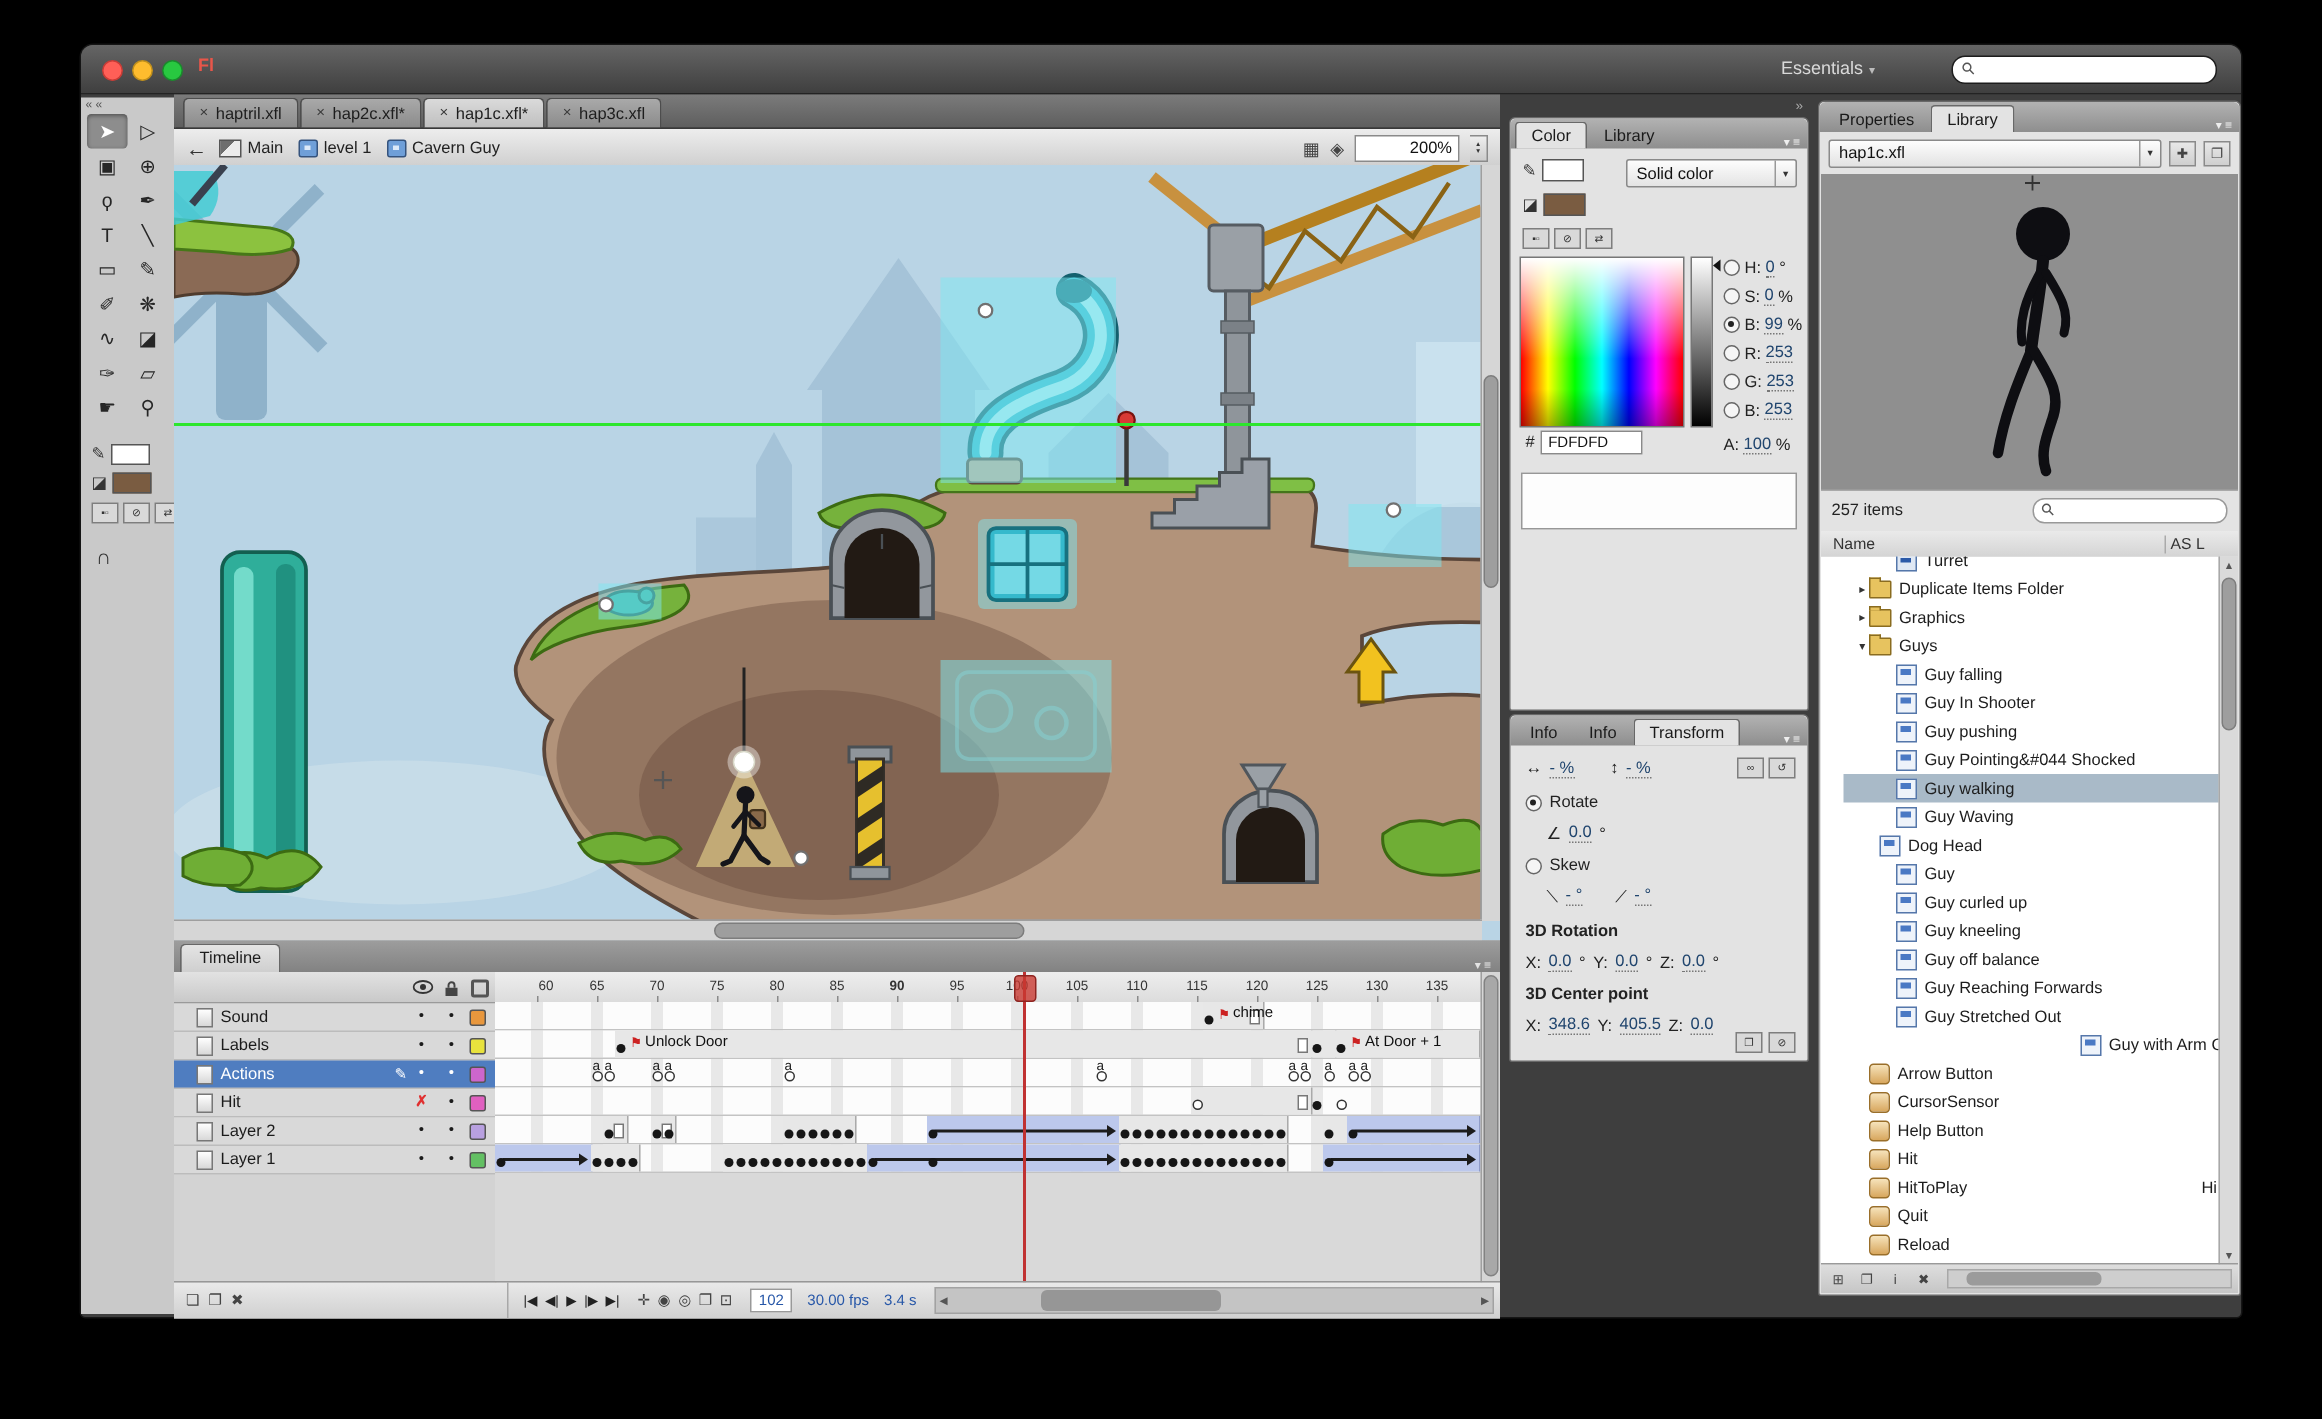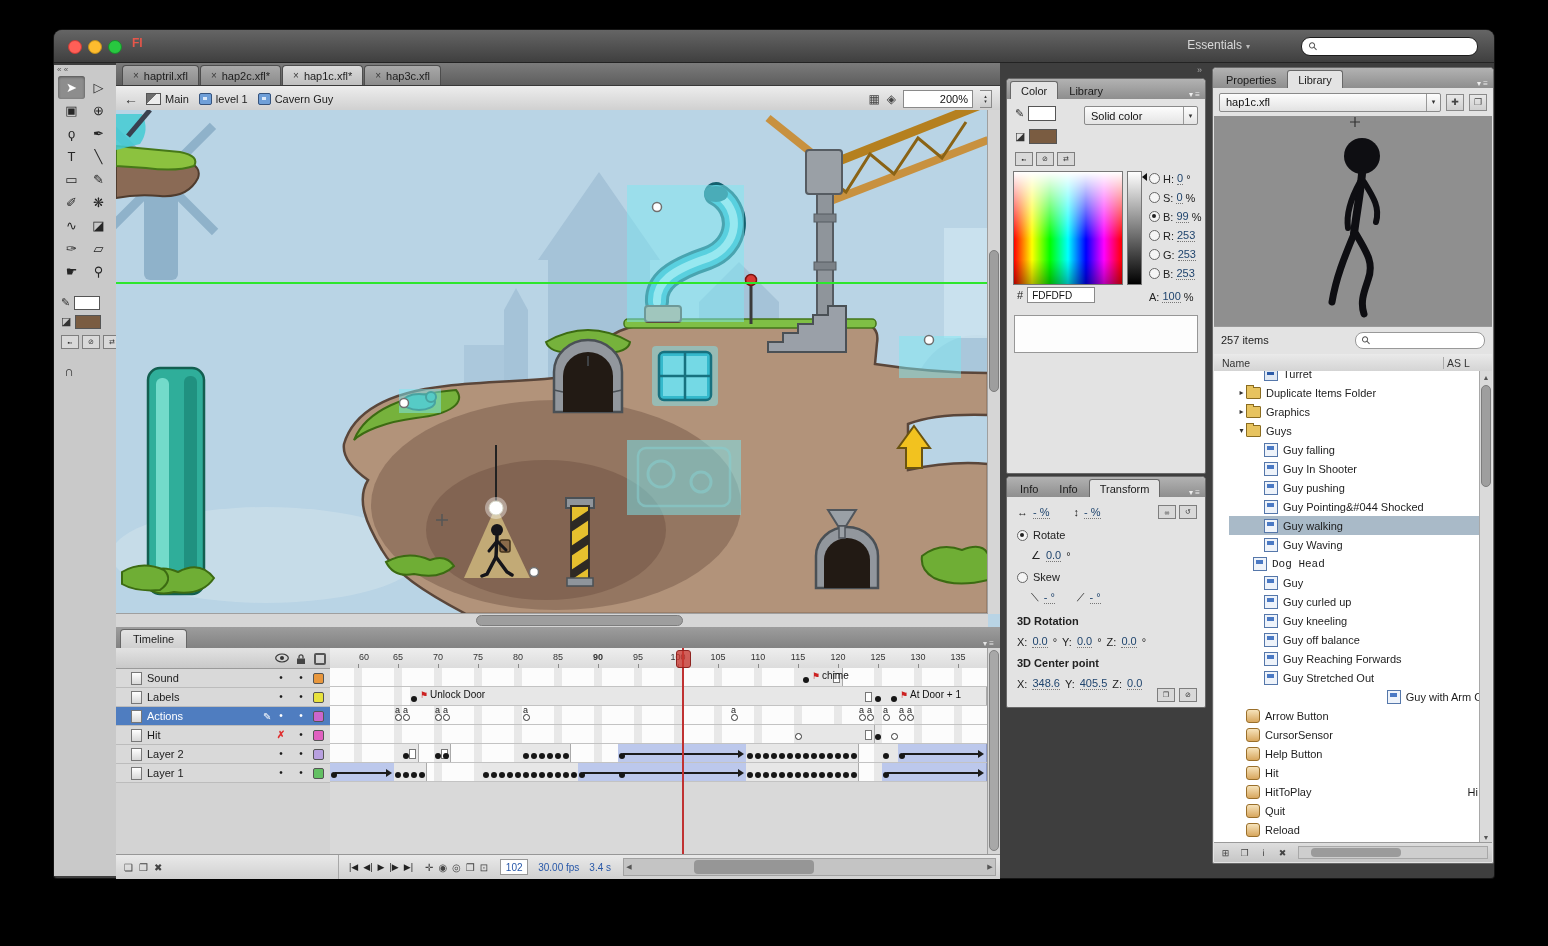--- a/index.html
+++ b/index.html
@@ -990,21 +990,21 @@
                 <div class="lib-row selected" style="padding-left: 26px;">
                   <span style="width: 9px;"></span>
                   <span class="ic-graphic"></span>
                   <span style="margin-left: 5px;">Guy walking</span>
                 </div>
                 <div class="lib-row" style="padding-left: 26px;">
                   <span style="width: 9px;"></span>
                   <span class="ic-graphic"></span>
                   <span style="margin-left: 5px;">Guy Waving</span>
                 </div>
-                <div class="lib-row" style="padding-left: 15px; font-family: Liberation Mono, monospace;">
+                <div class="lib-row" style="padding-left: 15px;">
                   <span style="width: 9px;"></span>
                   <span class="ic-graphic"></span>
                   <span style="margin-left: 5px;">Dog Head</span>
                 </div>
                 <div class="lib-row" style="padding-left: 26px;">
                   <span style="width: 9px;"></span>
                   <span class="ic-graphic"></span>
                   <span style="margin-left: 5px;">Guy</span>
                 </div>
                 <div class="lib-row" style="padding-left: 26px;">

